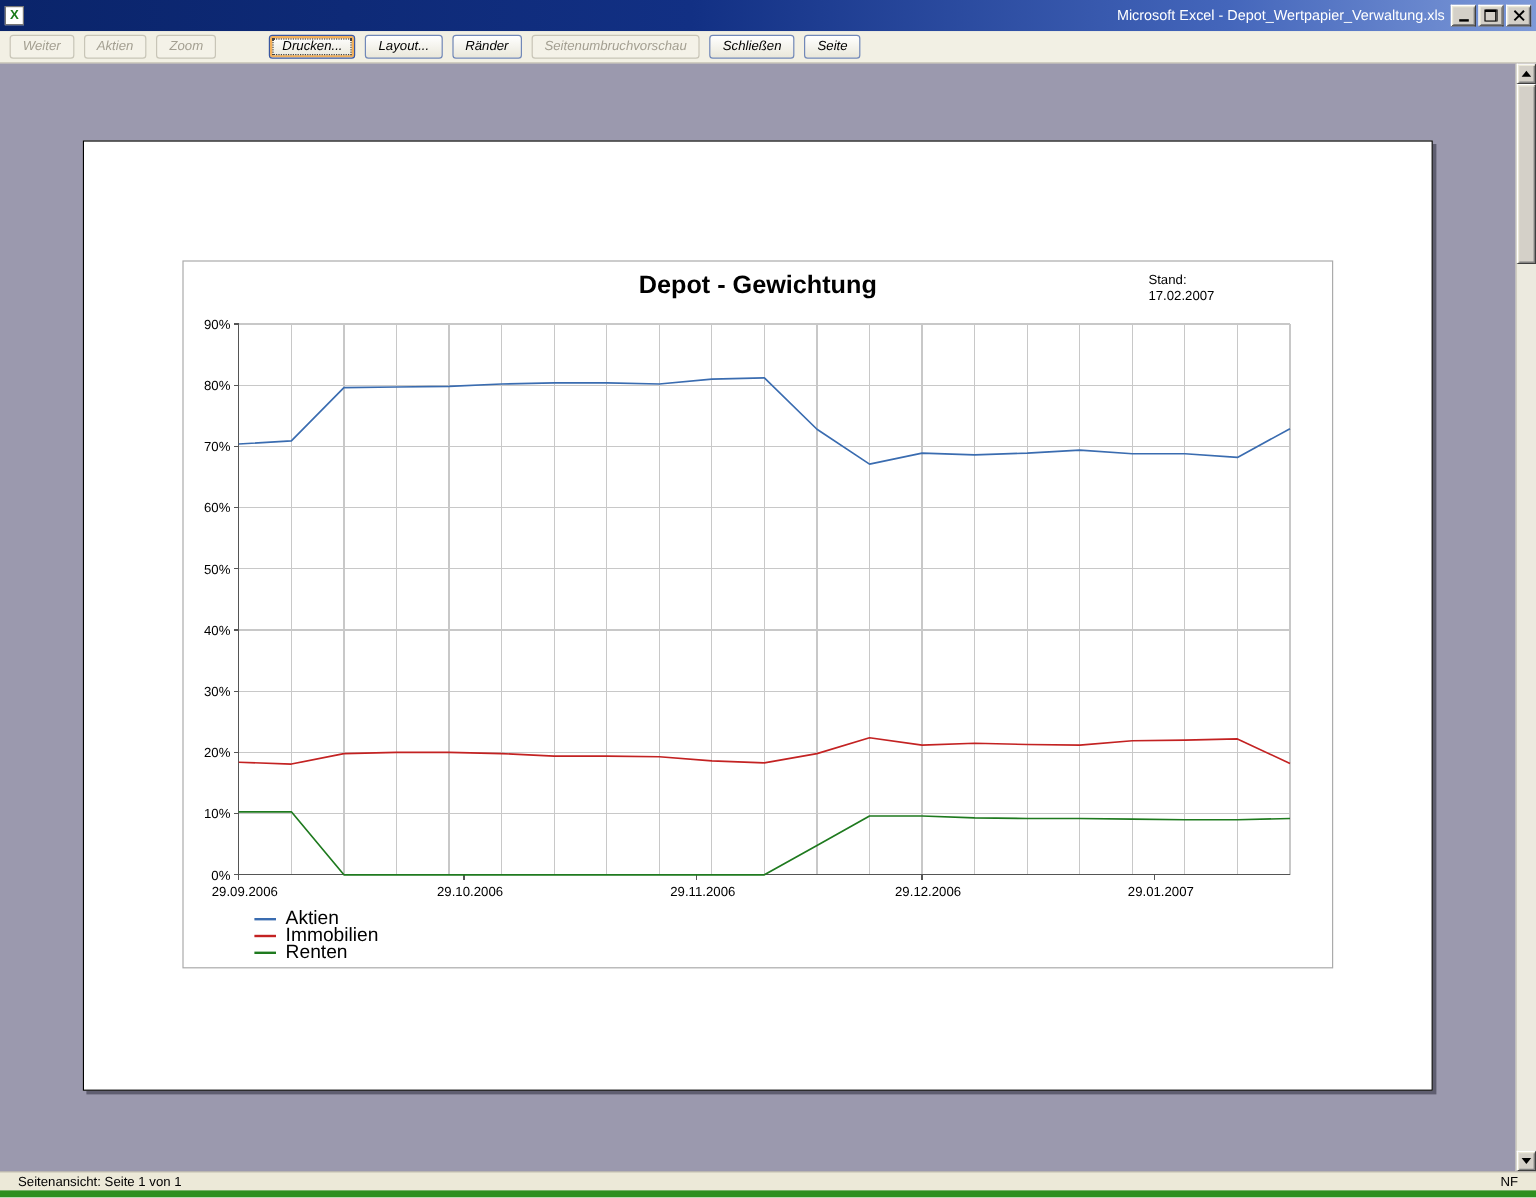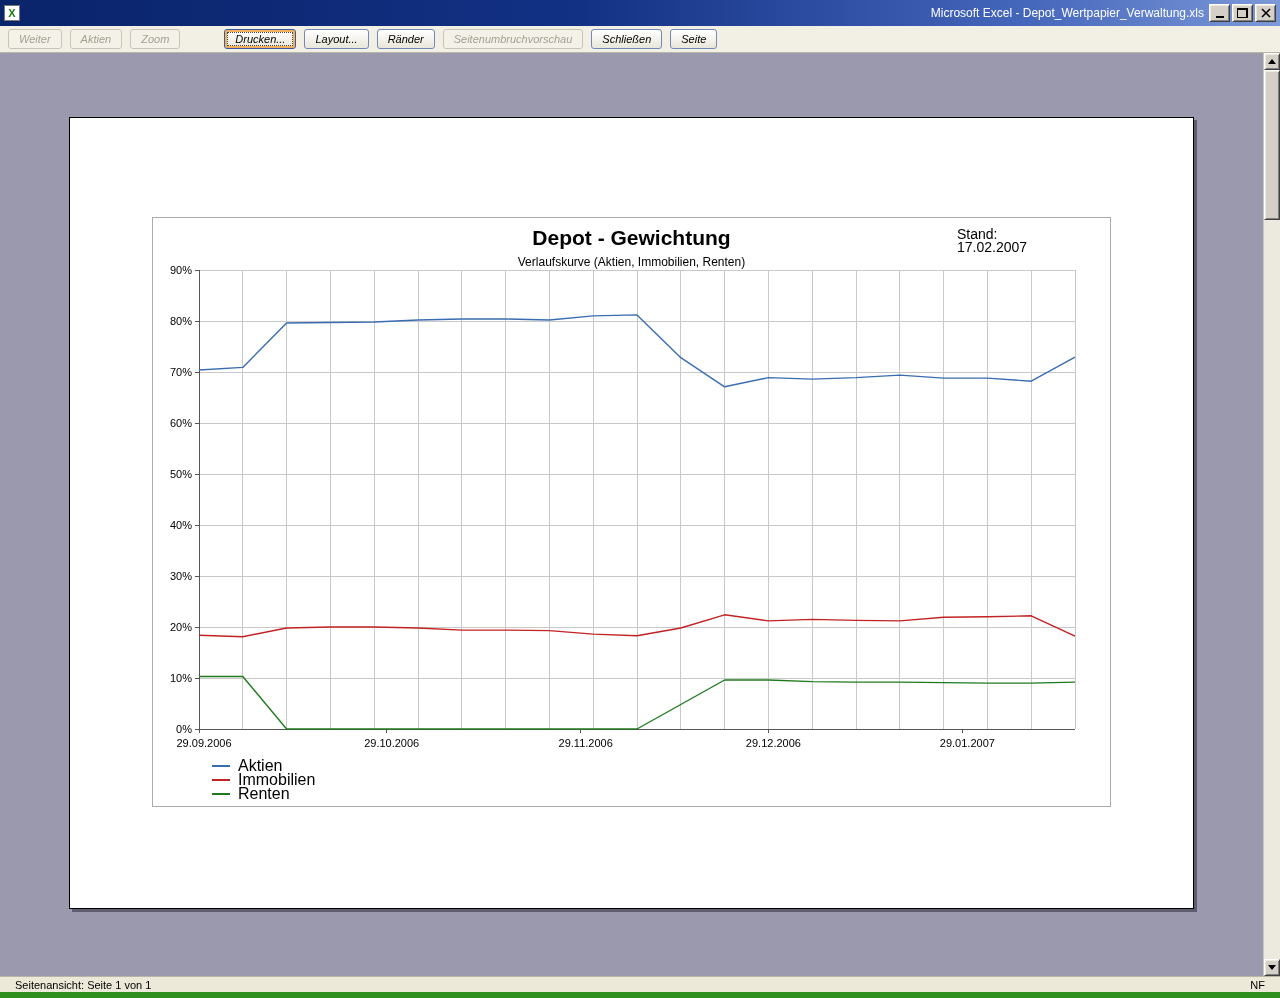--- a/index.html
+++ b/index.html
@@ -50,21 +50,21 @@
     overflow:hidden; }
   .page { position:absolute; left:69px; top:64px; width:1125px; height:792px;
     background:#fff; border:1px solid #000;
     box-shadow:3px 3px 0 #5f5e70;padding-left:27px; }
   .chart-frame { position:absolute; left:82px; top:99px; width:959px;
     height:590px; border:1px solid #ababab; background:#fff; }
   .chart-title { position:absolute; left:0; right:0; top:8px;
     text-align:center; font-size:21px; font-weight:bold; color:#000; }
   .chart-subtitle { position:absolute; left:0; right:0; top:37px;
     text-align:center; font-size:12px; color:#000; }
-  .stand { position:absolute; left:804px; top:10px; font-size:14px;
+  .stand { position:absolute; left:804px; top:10px; font-size:11px;
     line-height:13px; color:#000; }
   #plot { position:absolute; left:0; top:0; }
   .legend { position:absolute; left:59px; top:541px; font-size:16px; }
   .legend-row { display:flex; align-items:center; height:14px; }
   .legend-swatch { width:18px; height:2px; margin-right:8px; flex:0 0 18px; }
 
   
   .vscroll { position:absolute; top:0; right:0; bottom:0; width:17px;
     background:#eceadf; border-left:1px solid #c9c6ba; }
   .sb-btn { position:absolute; left:0; width:16px; height:17px;
@@ -121,21 +121,20 @@
     <button class="tbtn">Ränder</button>
     <button class="tbtn disabled">Seitenumbruchvorschau</button>
     <button class="tbtn">Schließen</button>
     <button class="tbtn">Seite</button>
   </div>
 
   <div class="workspace">
     <div class="page">
       <div class="chart-frame">
         <div class="chart-title">Depot - Gewichtung</div>
-        <div class="chart-subtitle">Verlaufskurve (Aktien, Immobilien, Renten)</div>
         <div class="stand">
           <div>Stand:</div>
           <div>17.02.2007</div>
         </div>
         <svg id="plot" width="957" height="588" viewBox="0 0 957 588" style="font-family:'Liberation Sans',sans-serif;">
             <line x1="46" y1="52" x2="46" y2="511" stroke="#c8c8c8" stroke-width="1" shape-rendering="crispEdges"></line>
             <line x1="89.80000000000001" y1="52" x2="89.80000000000001" y2="511" stroke="#c8c8c8" stroke-width="1" shape-rendering="crispEdges"></line>
             <line x1="133.60000000000002" y1="52" x2="133.60000000000002" y2="511" stroke="#c8c8c8" stroke-width="1" shape-rendering="crispEdges"></line>
             <line x1="177.4" y1="52" x2="177.4" y2="511" stroke="#c8c8c8" stroke-width="1" shape-rendering="crispEdges"></line>
             <line x1="221.20000000000002" y1="52" x2="221.20000000000002" y2="511" stroke="#c8c8c8" stroke-width="1" shape-rendering="crispEdges"></line>

